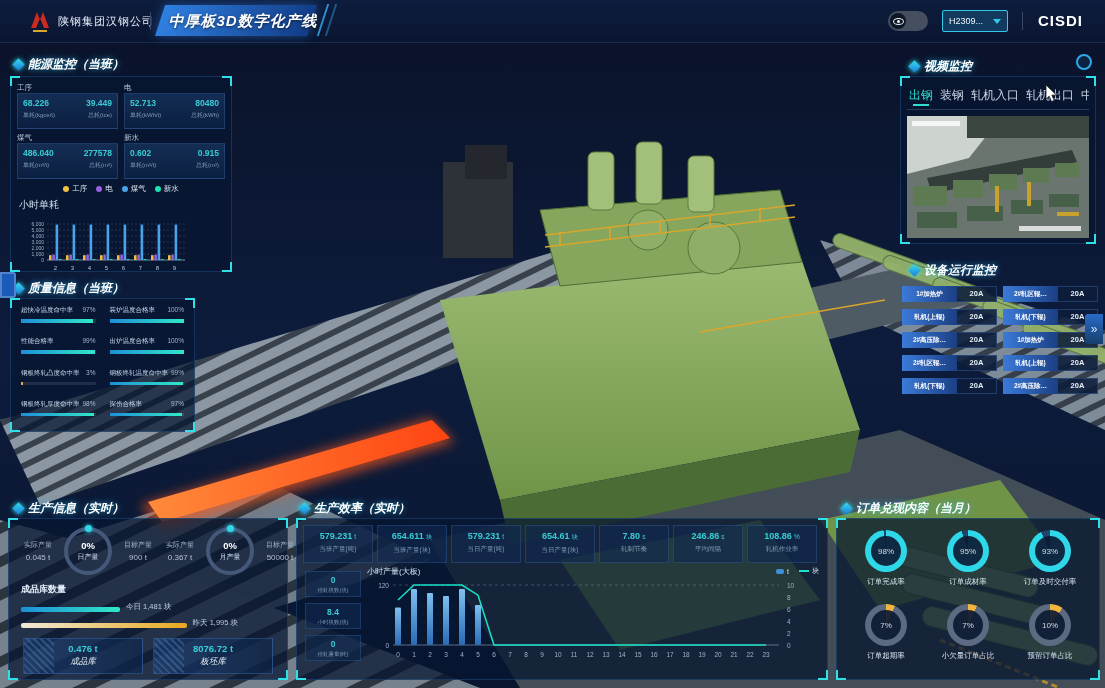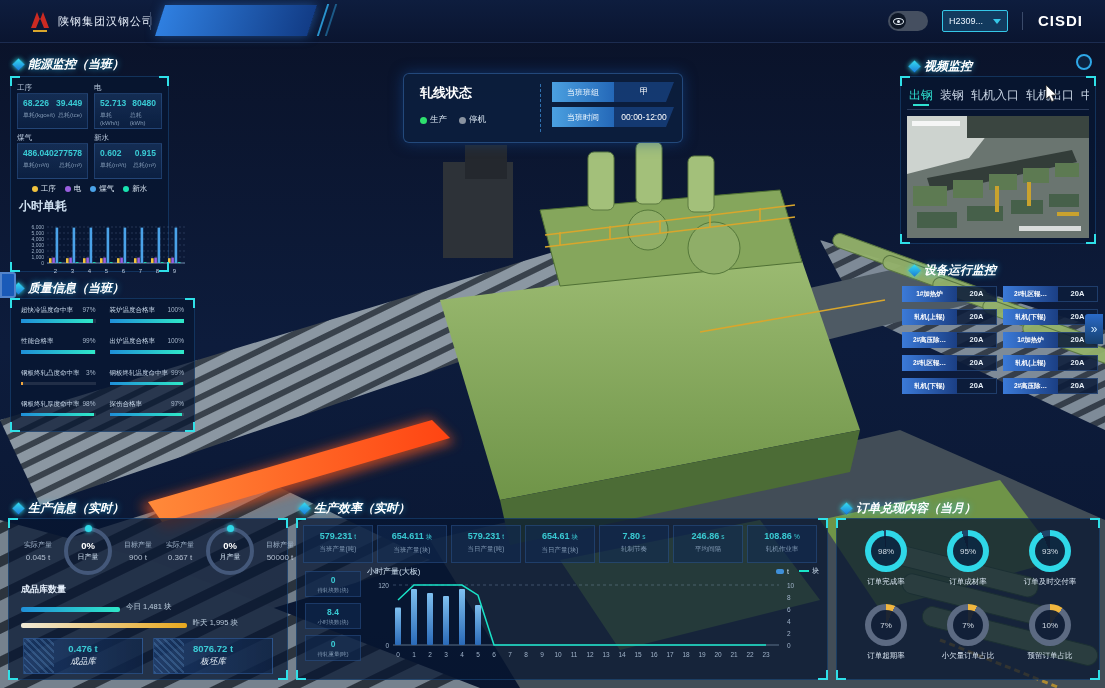--- a/index.html
+++ b/index.html
@@ -44,33 +44,33 @@
   .frame{position:absolute;z-index:5;background:rgba(7,22,48,.74);
     border:1px solid rgba(47,128,208,.28);box-sizing:border-box;}
   .corner{position:absolute;width:8px;height:8px;border:0 solid #2fe0e8;z-index:4;}
   .corner.tl{left:-1px;top:-1px;border-left-width:2px;border-top-width:2px;}
   .corner.tr{right:-1px;top:-1px;border-right-width:2px;border-top-width:2px;}
   .corner.bl{left:-1px;bottom:-1px;border-left-width:2px;border-bottom-width:2px;}
   .corner.br{right:-1px;bottom:-1px;border-right-width:2px;border-bottom-width:2px;}
   .blur{filter:blur(.6px);opacity:.88;}
 
   
-  #energy-frame{left:10px;top:76px;width:159px;height:196px;padding:6px;}
+  #energy-frame{left:10px;top:76px;width:222px;height:196px;padding:6px;}
   #energy-metrics{display:grid;grid-template-columns:1fr 1fr;gap:4px 6px;}
   .ecat{font-size:7.5px;color:#b8c8dc;height:10px;}
   .ecardx{height:36px;box-sizing:border-box;padding:4px 5px;border:1px solid rgba(80,140,220,.25);
     background:linear-gradient(180deg,rgba(45,90,150,.35),rgba(14,38,76,.6));}
   .vrow,.lrow{display:flex;justify-content:space-between;}
   .vrow span{font-size:8.5px;font-weight:bold;color:#3fe0e6;}
   .lrow span{font-size:6px;color:#8098b4;margin-top:3px;}
   #energy-legend{display:flex;justify-content:center;gap:9px;margin-top:4px;height:12px;align-items:center;}
   .litem{display:flex;align-items:center;gap:3px;}
   .ldot{width:6px;height:6px;border-radius:50%;}
   .litem span{font-size:7.5px;color:#d8e4f0;}
-  .cht{font-size:12px;color:#cfe0f0;margin:3px 0 0 2px;font-weight:bold;}
+  .cht{font-size:10px;color:#cfe0f0;margin:3px 0 0 2px;}
 
   
   #quality-frame{left:10px;top:298px;width:185px;height:134px;padding:7px 10px;box-sizing:border-box;
     display:grid;grid-template-columns:1fr 1fr;gap:6px 14px;align-content:space-between;}
   .qitem{height:24px;}
   .qrow{display:flex;justify-content:space-between;align-items:baseline;}
   .qlabel{font-size:6.5px;color:#c8d8ea;white-space:nowrap;}
   .qpct{font-size:6.5px;color:#b8c8dc;}
   .qtrack{height:3.5px;background:rgba(255,255,255,.1);margin-top:4px;}
   .qfill{height:100%;}
@@ -243,20 +243,21 @@
   </svg>
 
   <div class="hdr">
     <svg class="hlogo" width="24" height="26" viewBox="0 0 24 26">
       <polygon points="3,20 9,4 12,12 15,4 21,20 16,20 12,10 8,20" fill="#cc2a22"></polygon>
       <rect x="5" y="22" width="14" height="2" fill="#d9a62c"></rect>
     </svg>
     <span class="hcompany">陕钢集团汉钢公司</span>
     <i class="hdiv"></i>
     <div class="hplate"></div>
+    <div class="htitle">中厚板3D数字化产线</div>
     <i class="hslash" style="left:322px;opacity:.85"></i>
     <i class="hslash" style="left:330px;opacity:.45"></i>
     <div class="eyepill">
       <span class="eyecircle">
           <span class="eyeshape">
             <i></i>
           </span>
         </span>
     </div>
     <div class="hdrop">
@@ -487,44 +488,20 @@
           <span class="qlabel">探伤合格率</span>
           <span class="qpct blur">97%</span>
         </div>
         <div class="qtrack">
           <div class="qfill" style="width: 97%; background: linear-gradient(90deg, rgb(31, 143, 216), rgb(47, 232, 200));"></div>
         </div>
       </div>
     </div>
   <div class="sideflag"></div>
 
-  <div id="status-panel">
-    <div class="stitle">轧线状态</div>
-    <div id="status-legend">
-        <span class="slitem">
-          <i class="sldot" style="background: rgb(46, 224, 110);"></i>
-          <span>生产</span>
-        </span>
-        <span class="slitem">
-          <i class="sldot" style="background: rgb(138, 147, 160);"></i>
-          <span>停机</span>
-        </span>
-      </div>
-    <i class="sdiv"></i>
-    <div id="status-rows">
-        <div class="srow">
-          <span class="slab">当班班组</span>
-          <span class="sval">甲</span>
-        </div>
-        <div class="srow">
-          <span class="slab">当班时间</span>
-          <span class="sval">00:00-12:00</span>
-        </div>
-      </div>
-  </div>
 
   <div class="ptitle" style="left:910px;top:58px">
     <i class="dicon"></i>
     <span>视频监控</span>
   </div>
   <i class="collapse"></i>
   <div class="frame" id="video-frame">
     <div id="video-tabs">
         <span class="vtab active">出钢</span>
         <span class="vtab">装钢</span>

